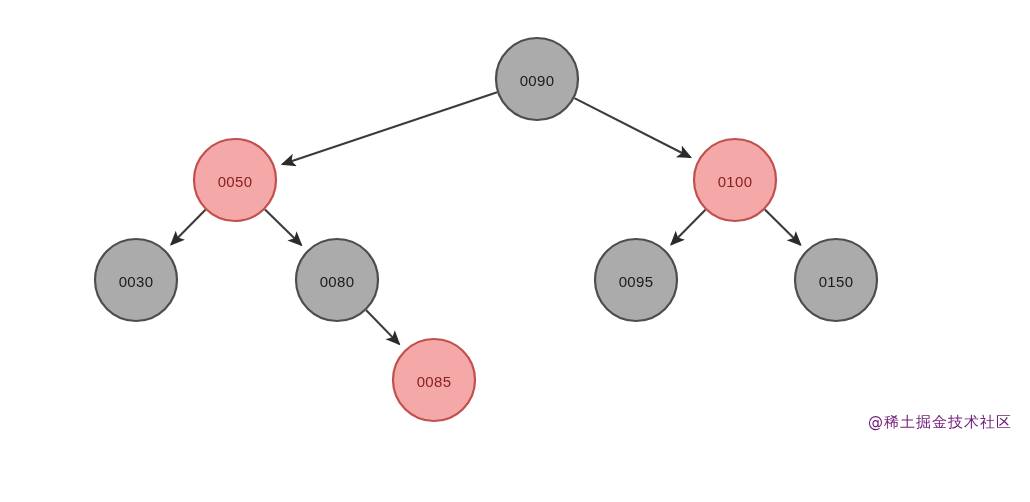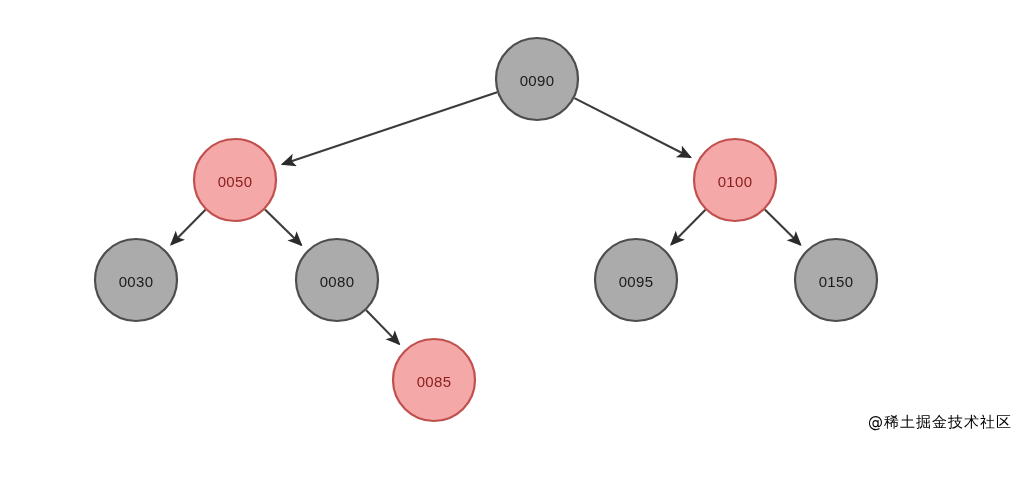--- a/index.html
+++ b/index.html
@@ -39,21 +39,21 @@
     stroke-width: 2.1px;
     fill: none;
     stroke-linecap: butt;
   }
   .watermark {
     position: absolute;
     right: 18px;
     bottom: 12px;
     font-family: "DejaVu Sans", sans-serif;
     font-size: 15px;
-    color: #000000;
+    color: #701a75;
     letter-spacing: 1px;
     white-space: nowrap;
     user-select: none;
   }
 </style>
 </head>
 <body>
 
 <div id="canvas">
 

